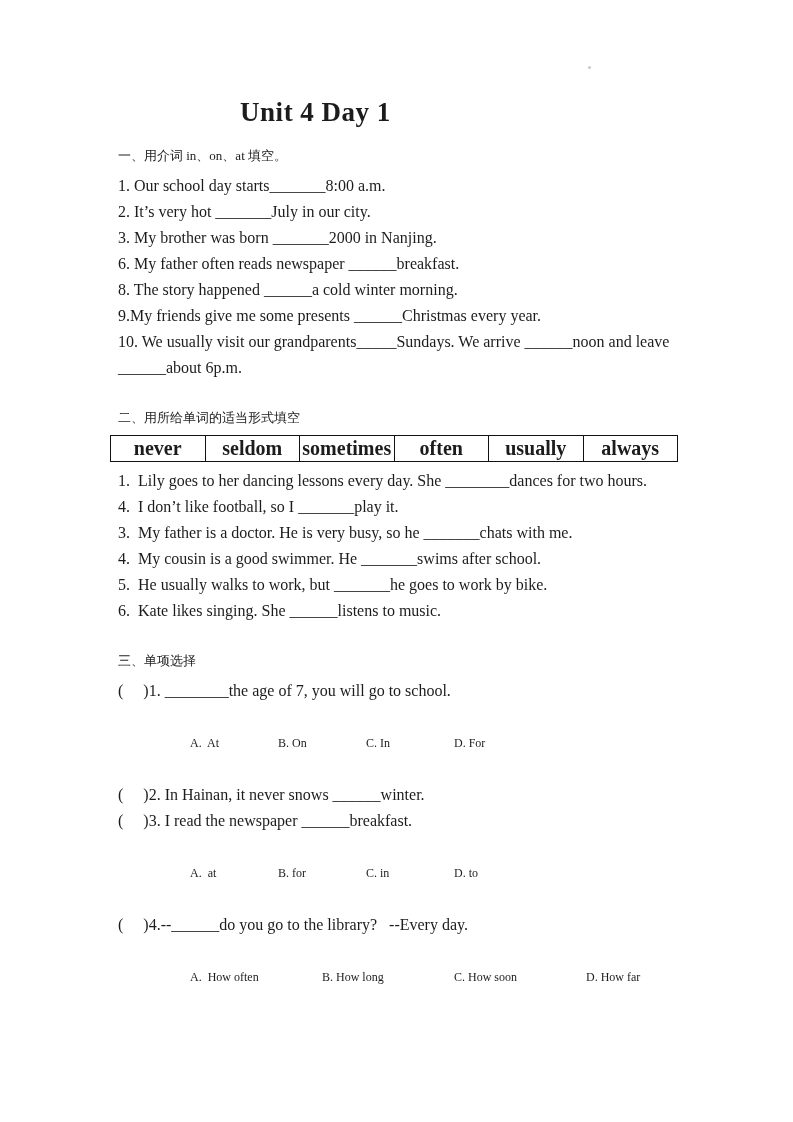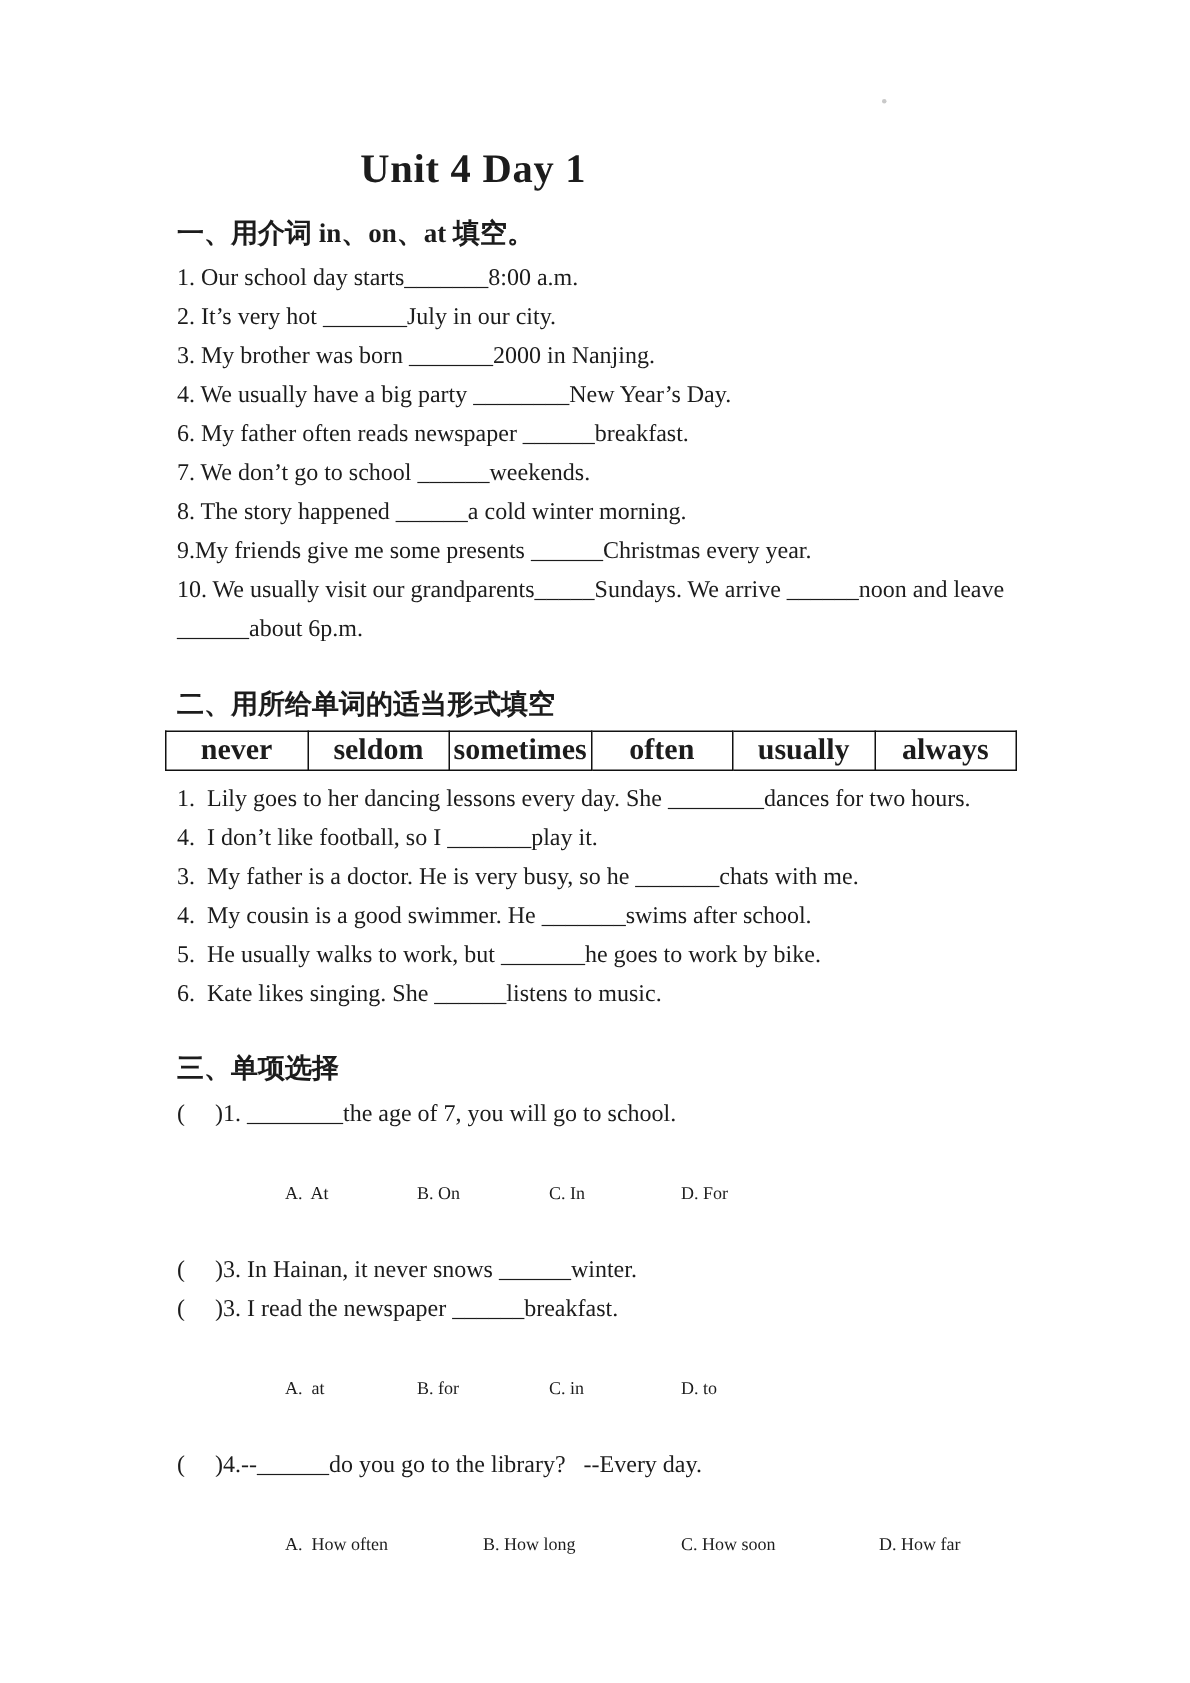--- a/index.html
+++ b/index.html
@@ -25,22 +25,22 @@
     font-size: 27px;
     font-weight: bold;
     text-align: center;
     line-height: 32px;
     margin: 0 18px 0 0;
     letter-spacing: 0.5px;
   }
   .section { margin-top: 24px; }
   .section.first { margin-top: 15px; }
   .sec-heading {
-    font-size: 18px;
-    font-weight: bold;
+    font-size: 13px;
+    font-weight: normal;
     line-height: 25px;
     margin: 0 0 5px 0;
   }
   .item {
     font-size: 16px;
     line-height: 26px;
     white-space: pre;
     margin: 0;
   }
   .word-bank {
@@ -96,23 +96,21 @@
 
 <div class="page">
 
   <h1 class="doc-title">Unit 4 Day 1</h1>
 
   <div class="section first">
     <h2 class="sec-heading">一、用介词 in、on、at 填空。</h2>
     <p class="item">1. Our school day starts_______8:00 a.m.</p>
     <p class="item">2. It’s very hot _______July in our city.</p>
     <p class="item">3. My brother was born _______2000 in Nanjing.</p>
-    <p class="item">4. We usually have a big party ________New Year’s Day.</p>
     <p class="item">6. My father often reads newspaper ______breakfast.</p>
-    <p class="item">7. We don’t go to school ______weekends.</p>
     <p class="item">8. The story happened ______a cold winter morning.</p>
     <p class="item">9.My friends give me some presents ______Christmas every year.</p>
     <p class="item">10. We usually visit our grandparents_____Sundays. We arrive ______noon and leave
 ______about 6p.m.</p>
   </div>
 
   <div class="section">
     <h2 class="sec-heading">二、用所给单词的适当形式填空</h2>
     <table class="word-bank">
       <tbody>
@@ -138,21 +136,21 @@
     <h2 class="sec-heading">三、单项选择</h2>
 
     <div class="question">
       <p class="stem">(     )1. ________the age of 7, you will go to school.</p>
       <div class="opts w88">
         <span class="opt">A.  At</span><span class="opt">B. On</span><span class="opt">C. In</span><span class="opt">D. For</span>
       </div>
     </div>
 
     <div class="question">
-      <p class="stem">(     )3. In Hainan, it never snows ______winter.</p>
+      <p class="stem">(     )2. In Hainan, it never snows ______winter.</p>
     </div>
 
     <div class="question">
       <p class="stem">(     )3. I read the newspaper ______breakfast.</p>
       <div class="opts w88">
         <span class="opt">A.  at</span><span class="opt">B. for</span><span class="opt">C. in</span><span class="opt">D. to</span>
       </div>
     </div>
 
     <div class="question">

